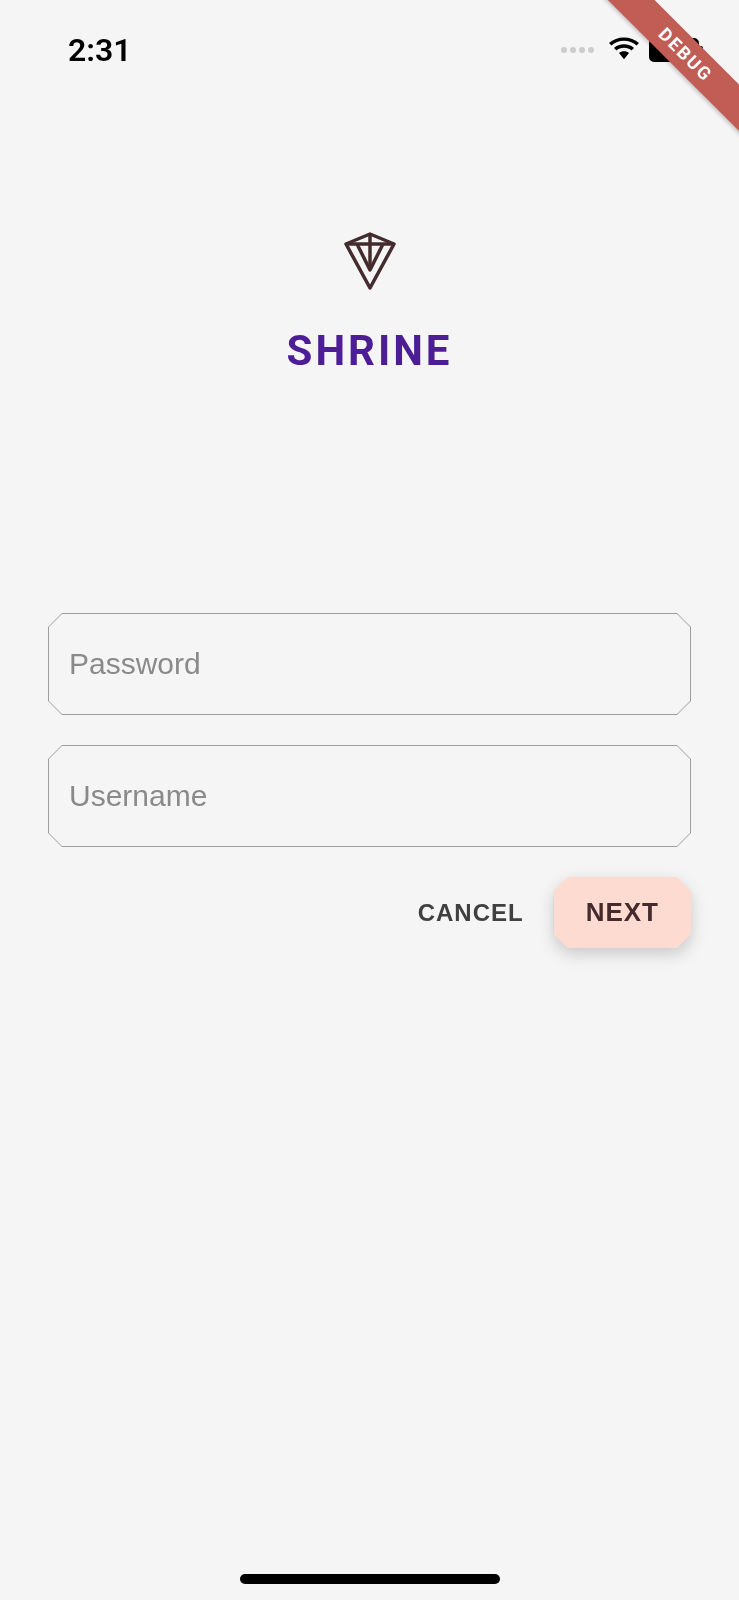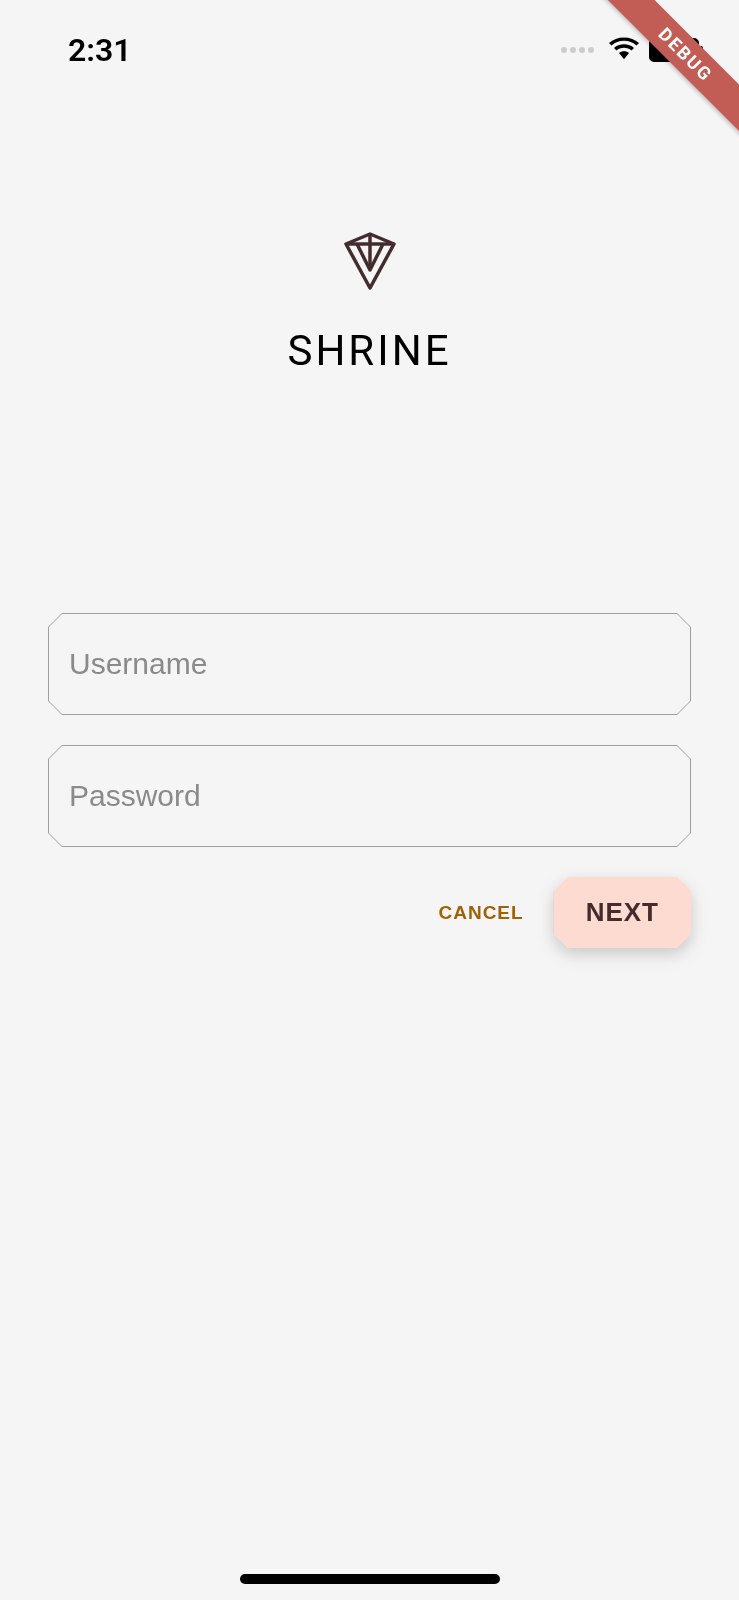--- a/index.html
+++ b/index.html
@@ -84,23 +84,23 @@
       display: flex;
       flex-direction: column;
       align-items: center;
       margin-top: 160px;
     }
     .diamond-icon {
       margin-bottom: 30px;
     }
     .app-title {
       font-size: 42px;
-      font-weight: 400;
+      font-weight: 700;
       letter-spacing: 3px;
-      color: #000000;
+      color: #4c1d95;
     }
     .form-section {
       margin-top: 238px;
     }
     .input-wrapper {
       margin-bottom: 30px;
     }
     .input-border {
       position: relative;
       
@@ -140,22 +140,22 @@
     .button-row {
       display: flex;
       justify-content: flex-end;
       align-items: center;
       gap: 20px;
       margin-top: 18px;
     }
     .btn-cancel {
       background: transparent;
       border: none;
-      color: #a16207;
-      font-size: 19px;
+      color: #404040;
+      font-size: 24px;
       font-weight: 600;
       letter-spacing: 1px;
       padding: 20px 10px;
       cursor: pointer;
     }
     .btn-next-wrapper {
       background: #FEDBD0;
       clip-path: polygon(
         14px 0, calc(100% - 14px) 0,
         100% 14px, 100% calc(100% - 14px),
@@ -224,28 +224,28 @@
         </g>
       </svg>
     </div>
     <div class="app-title">SHRINE</div>
   </div>
 
   <div class="form-section">
     <div class="input-wrapper">
       <div class="input-border">
         <div class="input-inner">
-          <input type="text" placeholder="Username" style="">
+          <input type="password" placeholder="Password" style="">
         </div>
       </div>
     </div>
     <div class="input-wrapper">
       <div class="input-border">
         <div class="input-inner">
-          <input type="password" placeholder="Password" style="">
+          <input type="text" placeholder="Username" style="">
         </div>
       </div>
     </div>
 
     <div class="button-row">
       <button class="btn-cancel">CANCEL</button>
       <div class="shadow-wrapper">
         <div class="btn-next-wrapper">
           <button class="btn-next">NEXT</button>
         </div>

